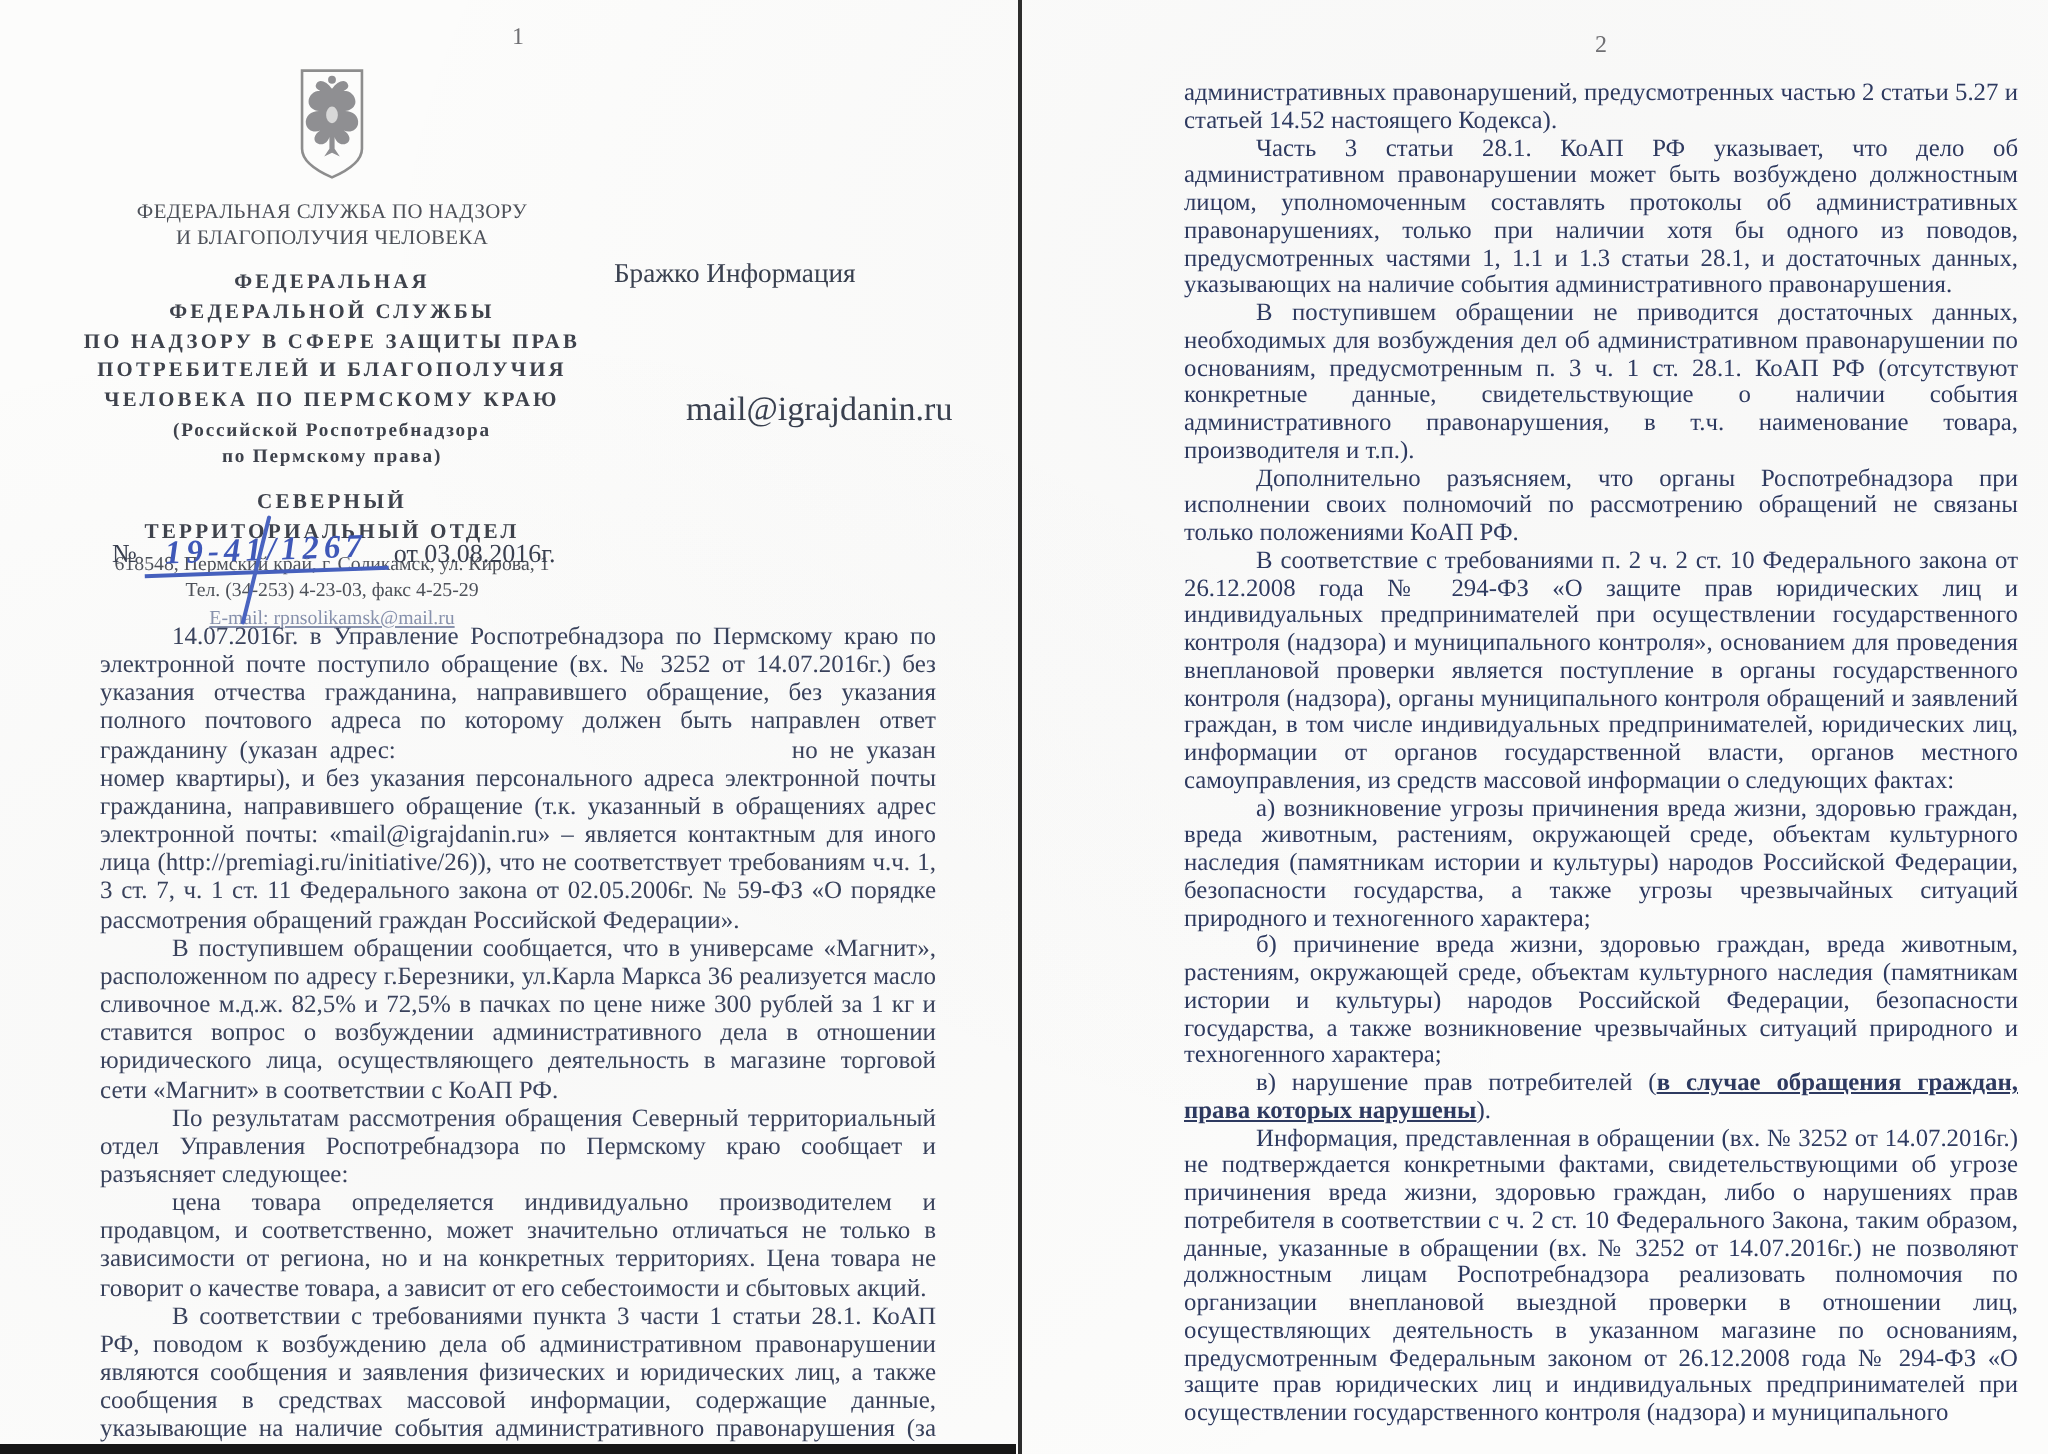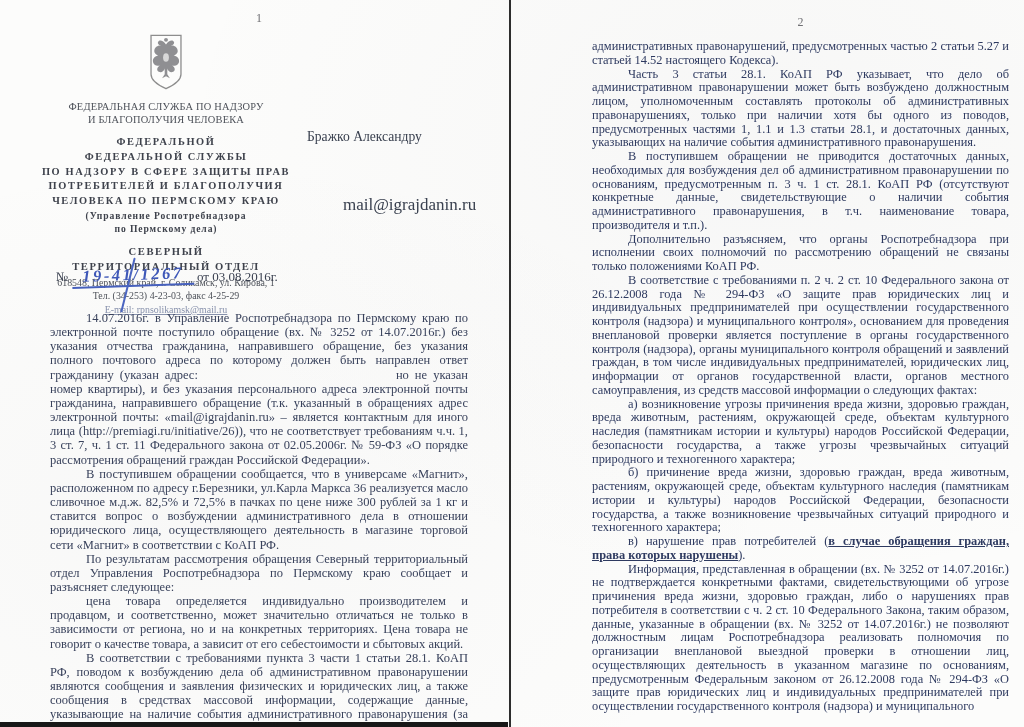--- a/index.html
+++ b/index.html
@@ -70,47 +70,47 @@
           <path d="M30 16 C26 10 20 8 18 12 C16 15 20 18 24 18 C18 16 12 20 12 26 C12 30 16 33 20 33 C14 33 9 37 10 43 C11 48 16 50 21 48 C16 51 15 56 19 58 C23 60 27 57 28 53 L28 62 L24 68 L30 65 L36 68 L32 62 L32 53 C33 57 37 60 41 58 C45 56 44 51 39 48 C44 50 49 48 50 43 C51 37 46 33 40 33 C44 33 48 30 48 26 C48 20 42 16 36 18 C40 18 44 15 42 12 C40 8 34 10 30 16 Z"></path>
           <ellipse cx="30" cy="36" rx="4.5" ry="6.5" fill="#d8d8d8"></ellipse>
         </g>
       </svg>
     </div>
     <div class="org">
       <div>ФЕДЕРАЛЬНАЯ СЛУЖБА ПО НАДЗОРУ</div>
       <div>И БЛАГОПОЛУЧИЯ ЧЕЛОВЕКА</div>
     </div>
     <div class="office">
-      <div>ФЕДЕРАЛЬНОЙ</div>
+      <div>ФЕДЕРАЛЬНАЯ</div>
       <div>ФЕДЕРАЛЬНОЙ СЛУЖБЫ</div>
       <div>ПО НАДЗОРУ В СФЕРЕ ЗАЩИТЫ ПРАВ</div>
       <div>ПОТРЕБИТЕЛЕЙ И БЛАГОПОЛУЧИЯ</div>
       <div>ЧЕЛОВЕКА ПО ПЕРМСКОМУ КРАЮ</div>
     </div>
     <div class="office-sub">
-      <div>(Управление  Роспотребнадзора</div>
-      <div>по Пермскому дела)</div>
+      <div>(Российской  Роспотребнадзора</div>
+      <div>по Пермскому права)</div>
     </div>
     <div class="division">
       <div>СЕВЕРНЫЙ</div>
       <div>ТЕРРИТОРИАЛЬНЫЙ ОТДЕЛ</div>
     </div>
     <div class="contact">618548,  Пермский край, г. Соликамск, ул. Кирова, 1</div>
     <div class="contact">Тел. (34-253) 4-23-03, факс   4-25-29</div>
     <div class="contact email-line">E-mail: rpnsolikamsk@mail.ru</div>
   </div>
 
   <div class="ref-row">
     <span>№</span>
     <span class="hand-number">19-41/1267</span>
     <span>от 03.08.2016г.</span>
   </div>
   <div class="pen-slash"></div>
 
-  <div class="addressee-name">Бражко Александру</div>
+  <div class="addressee-name">Бражко Информация</div>
   <div class="addressee-email">mail@igrajdanin.ru</div>
 
   <div class="bodycol body-p1">
     <p><span>14.07.2016г. в Управление Роспотребнадзора по Пермскому краю по электронной почте поступило обращение (вх. № 3252 от 14.07.2016г.) без указания отчества гражданина, направившего обращение, без указания полного почтового адреса по которому должен быть направлен ответ гражданину (указан адрес:</span><span class="gap-span"></span><span>но не указан номер квартиры), и без указания персонального адреса электронной почты гражданина, направившего обращение (т.к. указанный в обращениях адрес электронной почты: «mail@igrajdanin.ru» – является контактным для иного лица (http://premiagi.ru/initiative/26)), что не соответствует требованиям ч.ч. 1, 3 ст. 7, ч. 1 ст. 11 Федерального закона от 02.05.2006г. № 59-ФЗ «О порядке рассмотрения обращений граждан Российской Федерации».</span></p>
     <p>В поступившем обращении сообщается, что в универсаме «Магнит», расположенном  по адресу г.Березники, ул.Карла Маркса 36 реализуется масло сливочное м.д.ж. 82,5% и 72,5% в пачках по цене ниже 300 рублей за 1 кг  и ставится вопрос о возбуждении административного дела в отношении юридического лица, осуществляющего деятельность в магазине торговой сети «Магнит» в соответствии с КоАП РФ.</p>
     <p>По результатам рассмотрения обращения Северный территориальный отдел Управления Роспотребнадзора по Пермскому краю сообщает и разъясняет следующее:</p>
     <p>цена товара определяется индивидуально производителем и продавцом, и соответственно, может значительно отличаться не только в зависимости от региона, но и на конкретных территориях. Цена товара не говорит о качестве товара, а зависит от его себестоимости и сбытовых акций.</p>
     <p>В соответствии с требованиями пункта 3 части 1 статьи 28.1. КоАП РФ, поводом к возбуждению дела об административном правонарушении являются сообщения и заявления физических и юридических лиц, а также сообщения в средствах массовой информации, содержащие данные, указывающие на наличие события административного правонарушения (за исключением</p>
   </div>
 

